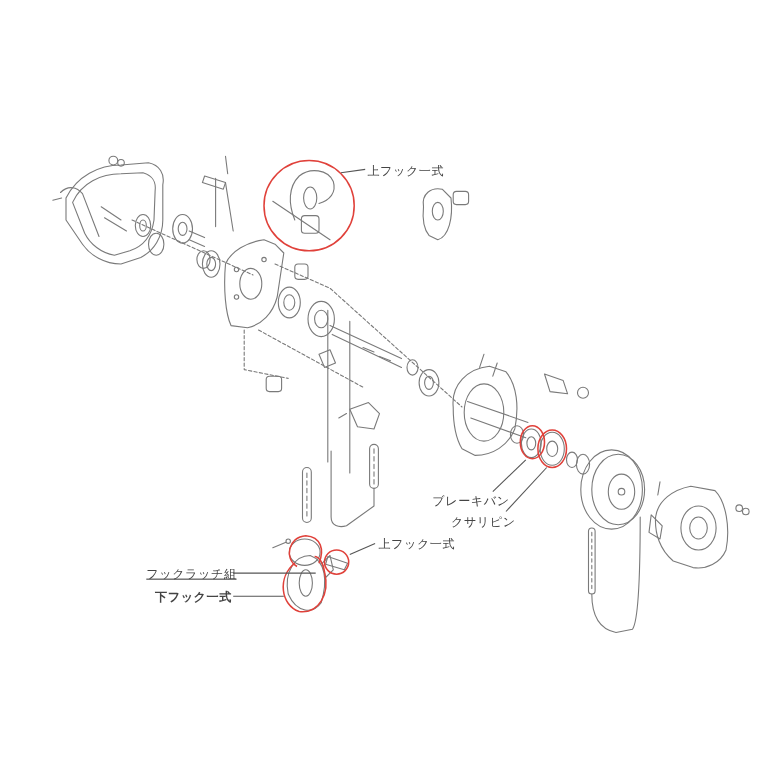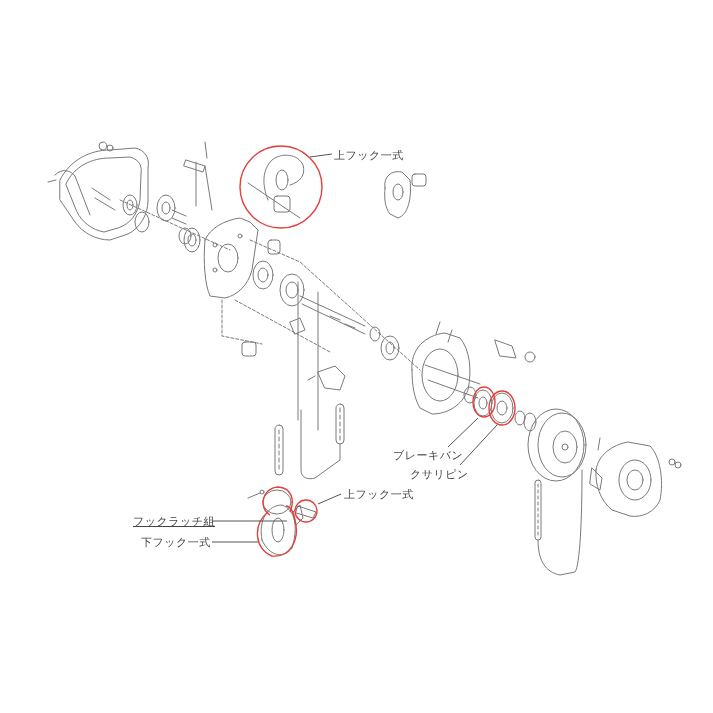--- a/index.html
+++ b/index.html
@@ -160,14 +160,14 @@
     <path d="M212,521 L287,521"></path>
     <path d="M212,542 L258,542"></path>
   </g>
 </svg>
 
 <div class="lbl" style="left:334px;top:148px;">上フック一式</div>
 <div class="lbl" style="left:393px;top:448px;">ブレーキバン</div>
 <div class="lbl" style="left:410px;top:467px;">クサリピン</div>
 <div class="lbl" style="left:344px;top:487px;">上フック一式</div>
 <div class="lbl" style="left:133px;top:514px;text-decoration:underline;">フックラッチ組</div>
-<div class="lbl" style="left:141px;top:535px;">下フック一式</div>
+<div class="lbl" style="left:141px;top:535px;font-weight:bold;">下フック一式</div>
 </div>
 
 </body></html>

